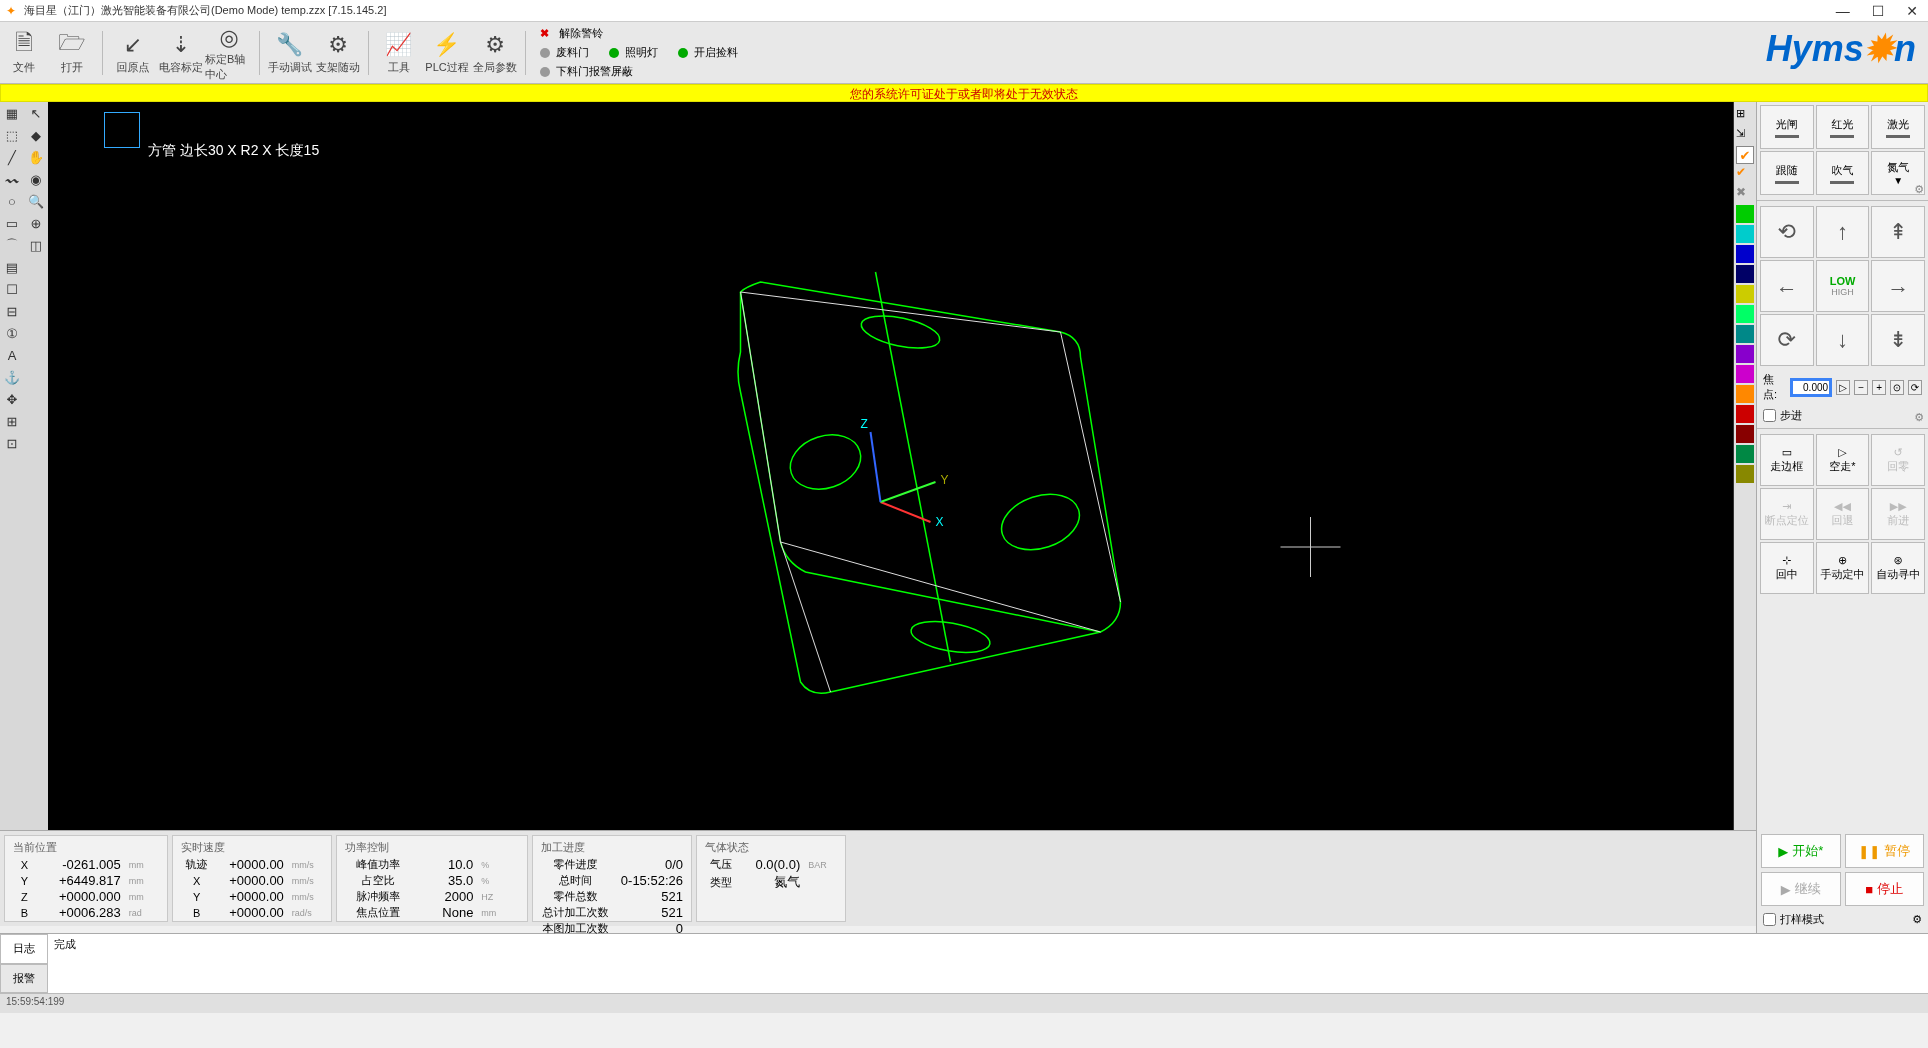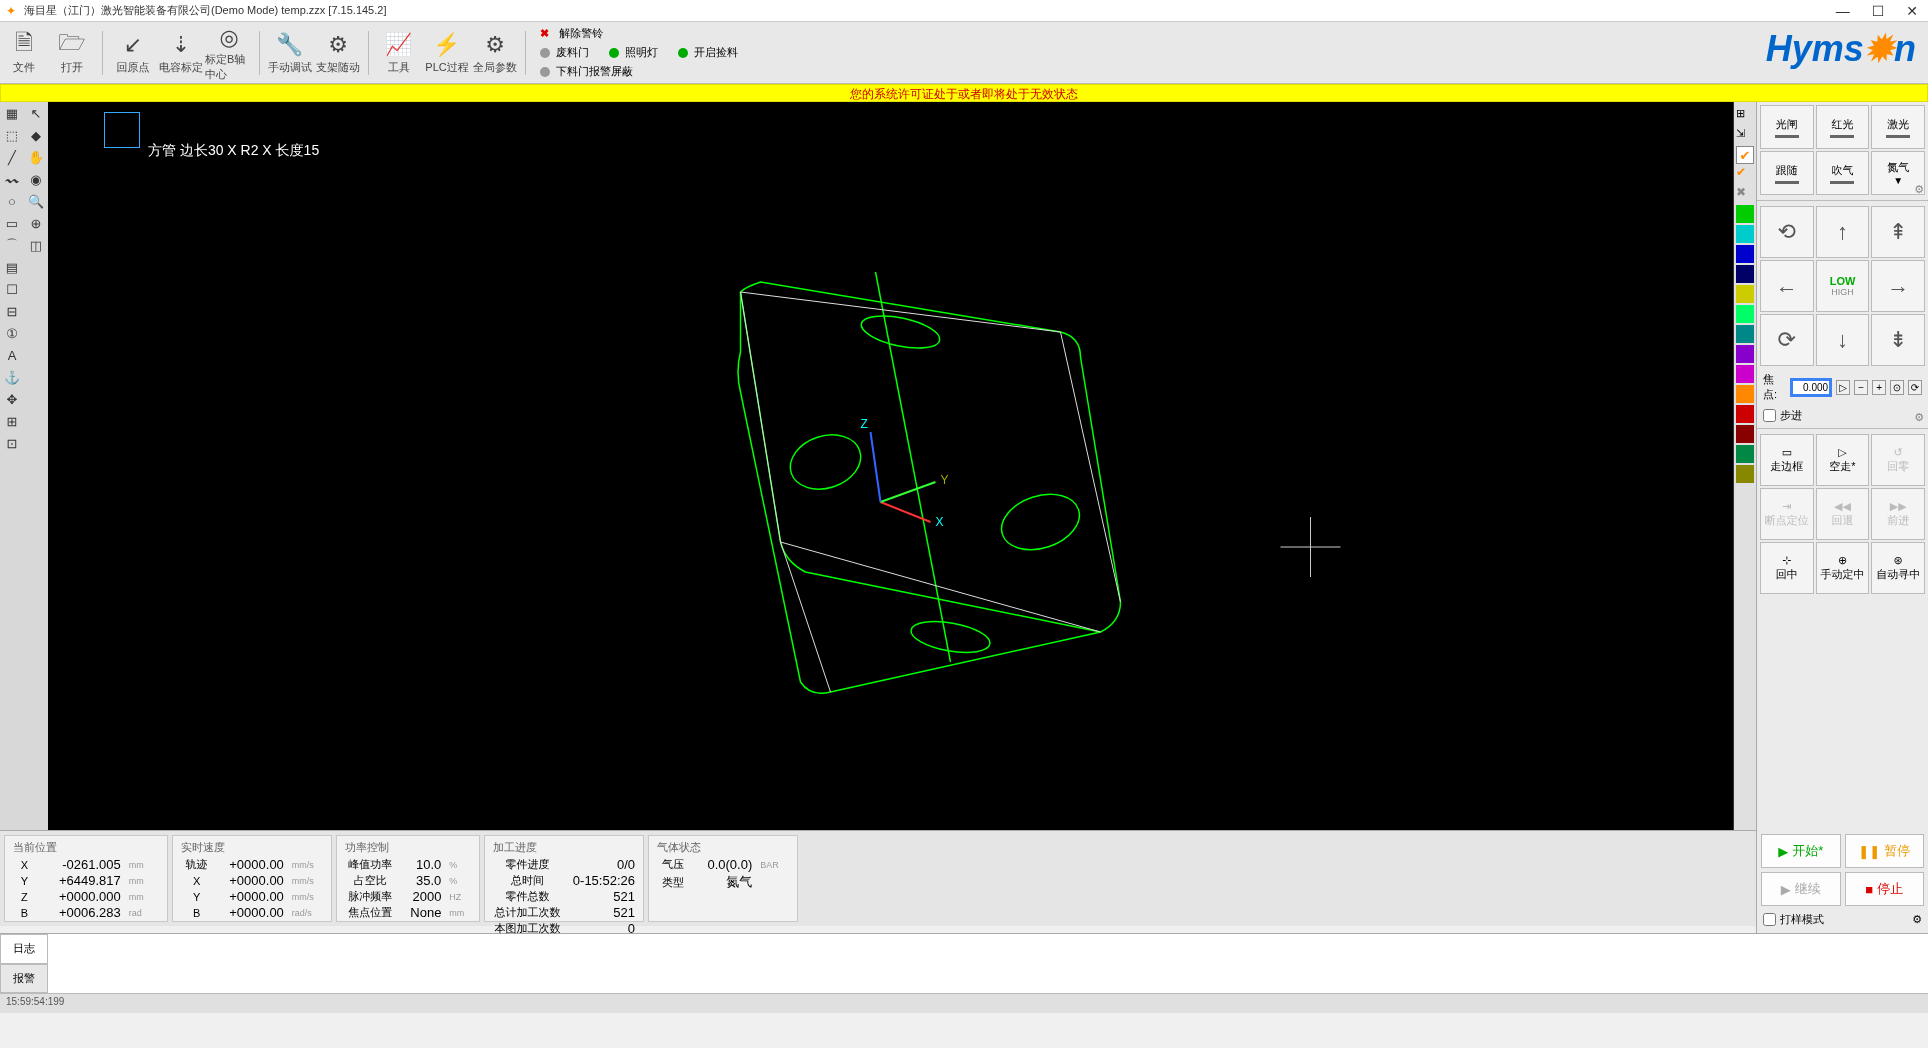--- a/index.html
+++ b/index.html
@@ -396,21 +396,21 @@
           <span class="val">+0000.00</span>
           <span class="unit">mm/s</span>
         <span class="lbl">Y</span>
           <span class="val">+0000.00</span>
           <span class="unit">mm/s</span>
         <span class="lbl">B</span>
           <span class="val">+0000.00</span>
           <span class="unit">rad/s</span>
       </div>
     </div>
-    <div class="sa-panel" style="width:144px">
+    <div class="sa-panel" style="width:192px">
       <div class="hdr">功率控制</div>
       <div class="sa-grid">
         <span class="lbl">峰值功率</span>
           <span class="val">10.0</span>
           <span class="unit">%</span>
         <span class="lbl">占空比</span>
           <span class="val">35.0</span>
           <span class="unit">%</span>
         <span class="lbl">脉冲频率</span>
           <span class="val">2000</span>
@@ -477,16 +477,17 @@
       </div>
   </div>
 </div>
 
 <div class="log-area">
   <div class="log-tabs">
     <div class="log-tab active">日志</div>
     <div class="log-tab">报警</div>
   </div>
   <div class="log-body">
+    <div>完成</div>
   </div>
 </div>
 
 <div class="footer"><span>15:59:54:199</span></div>
 
 </body></html>

